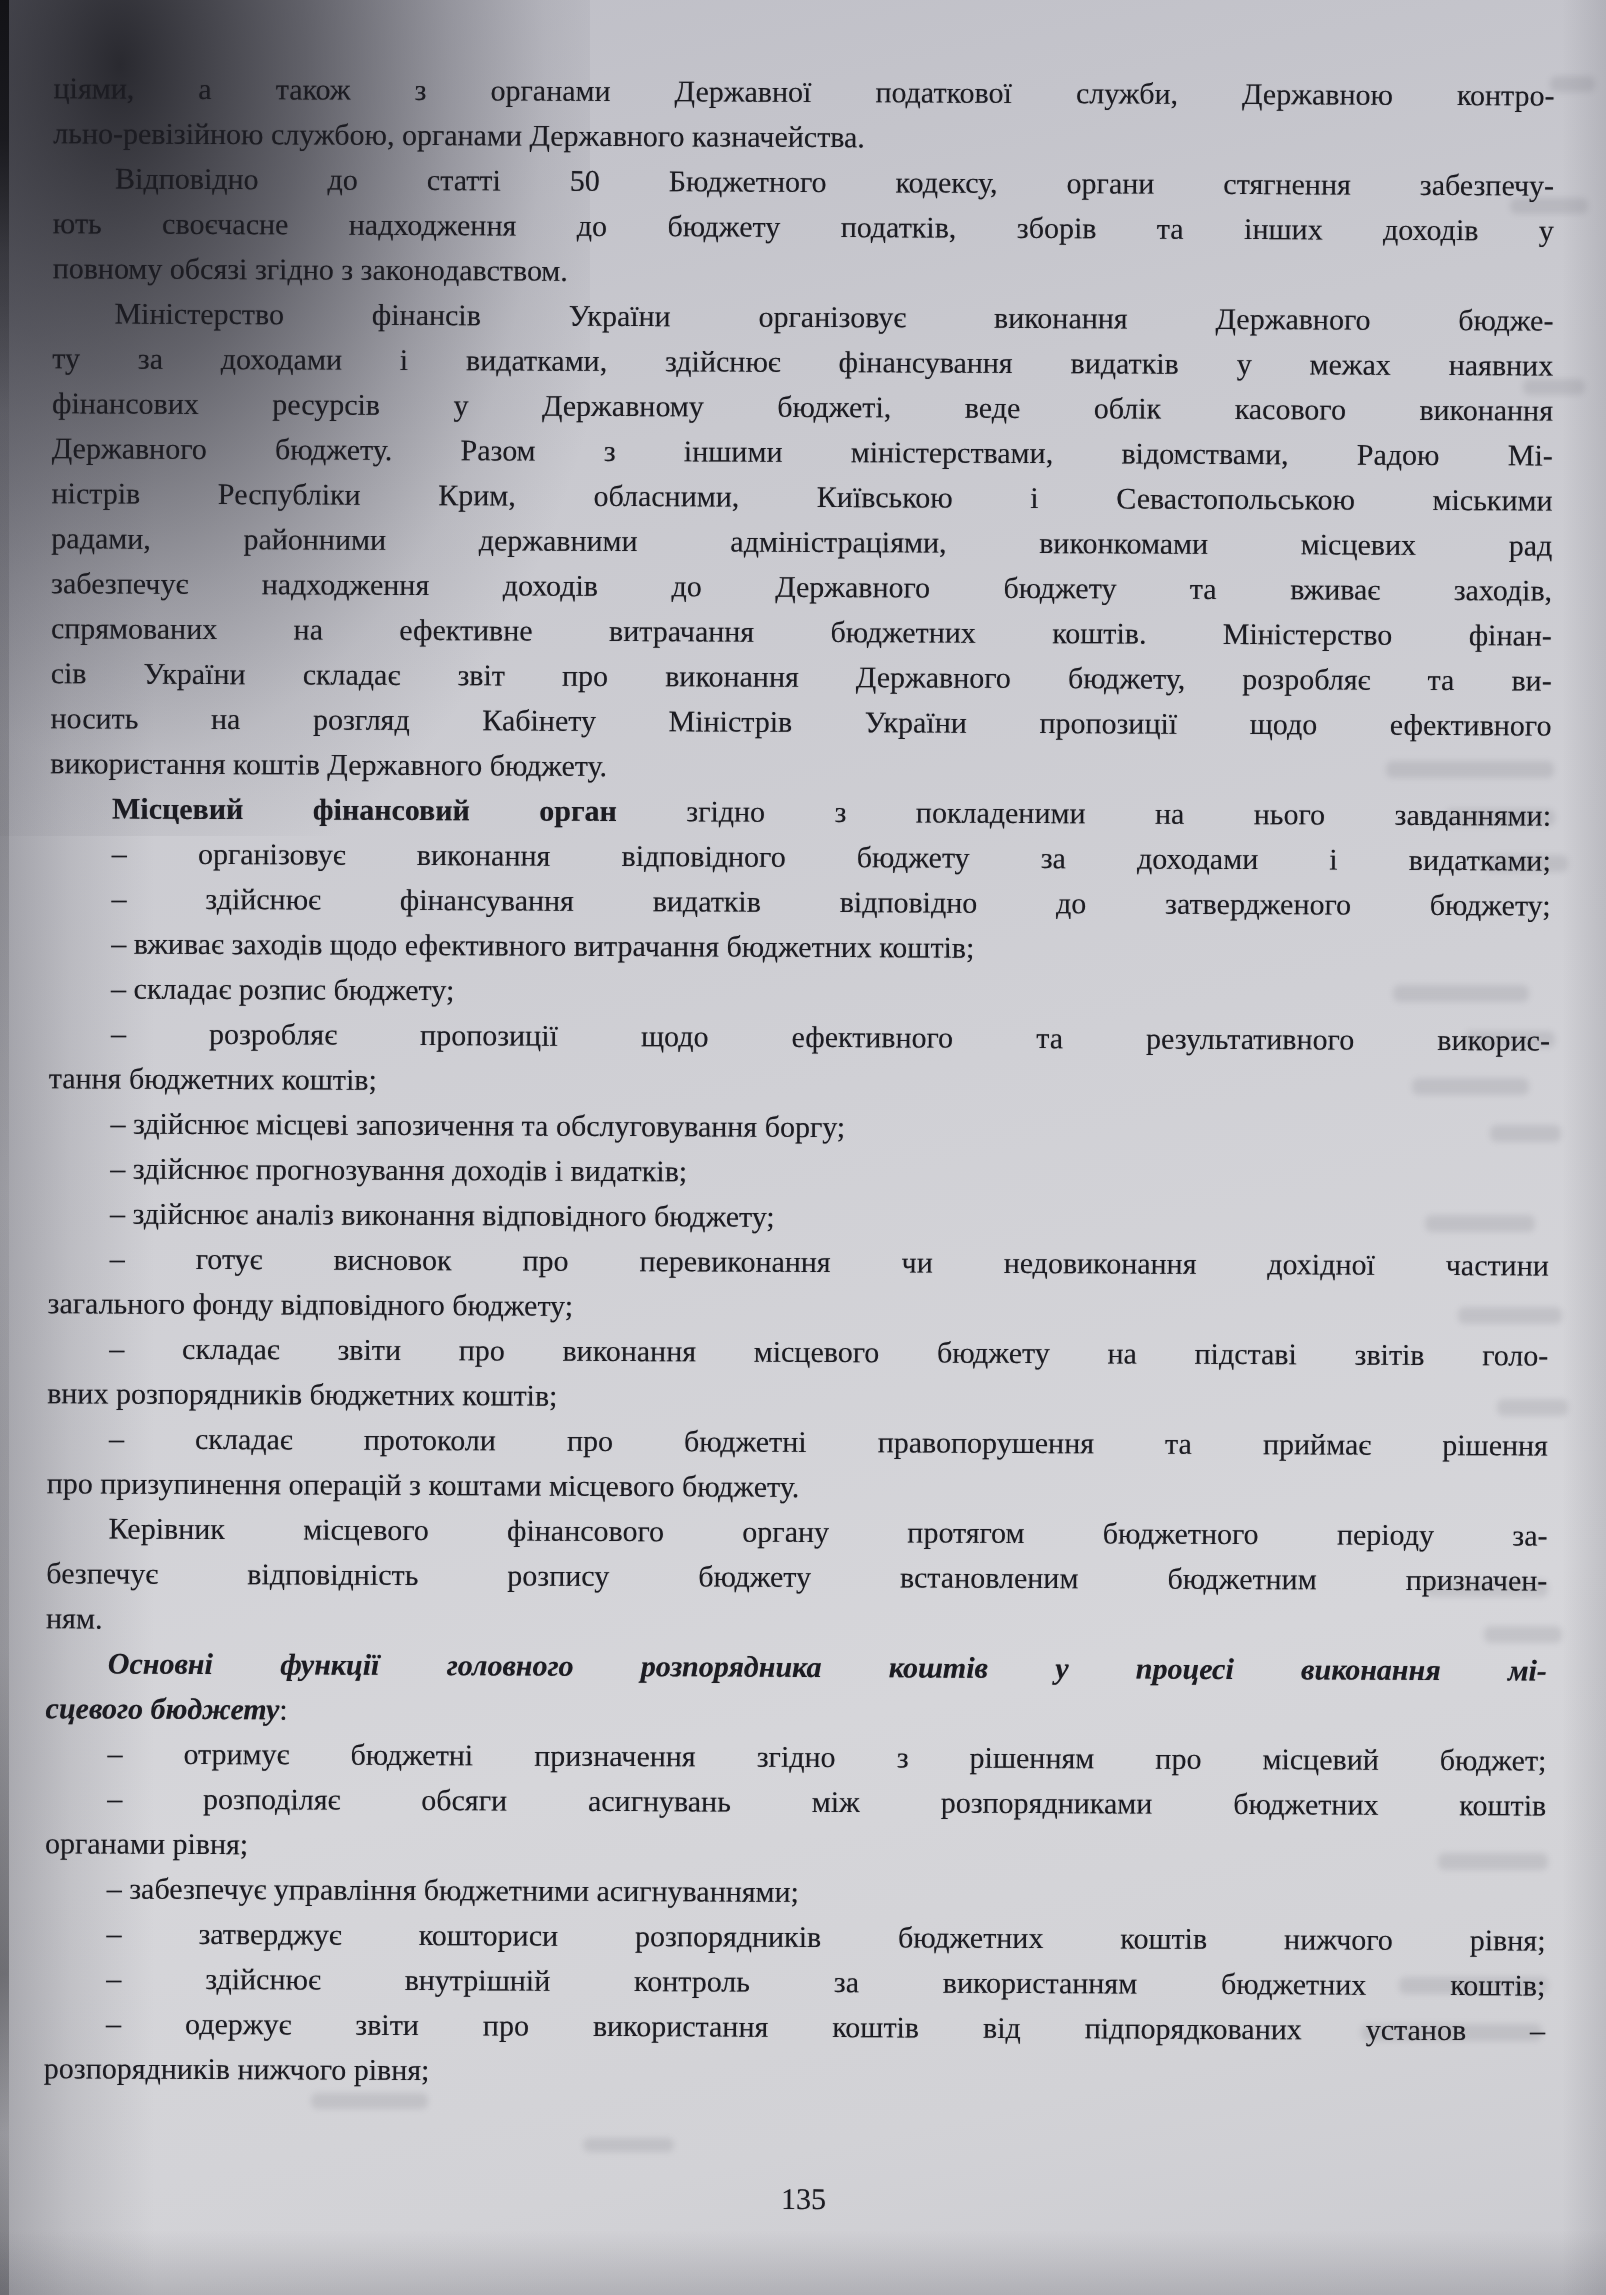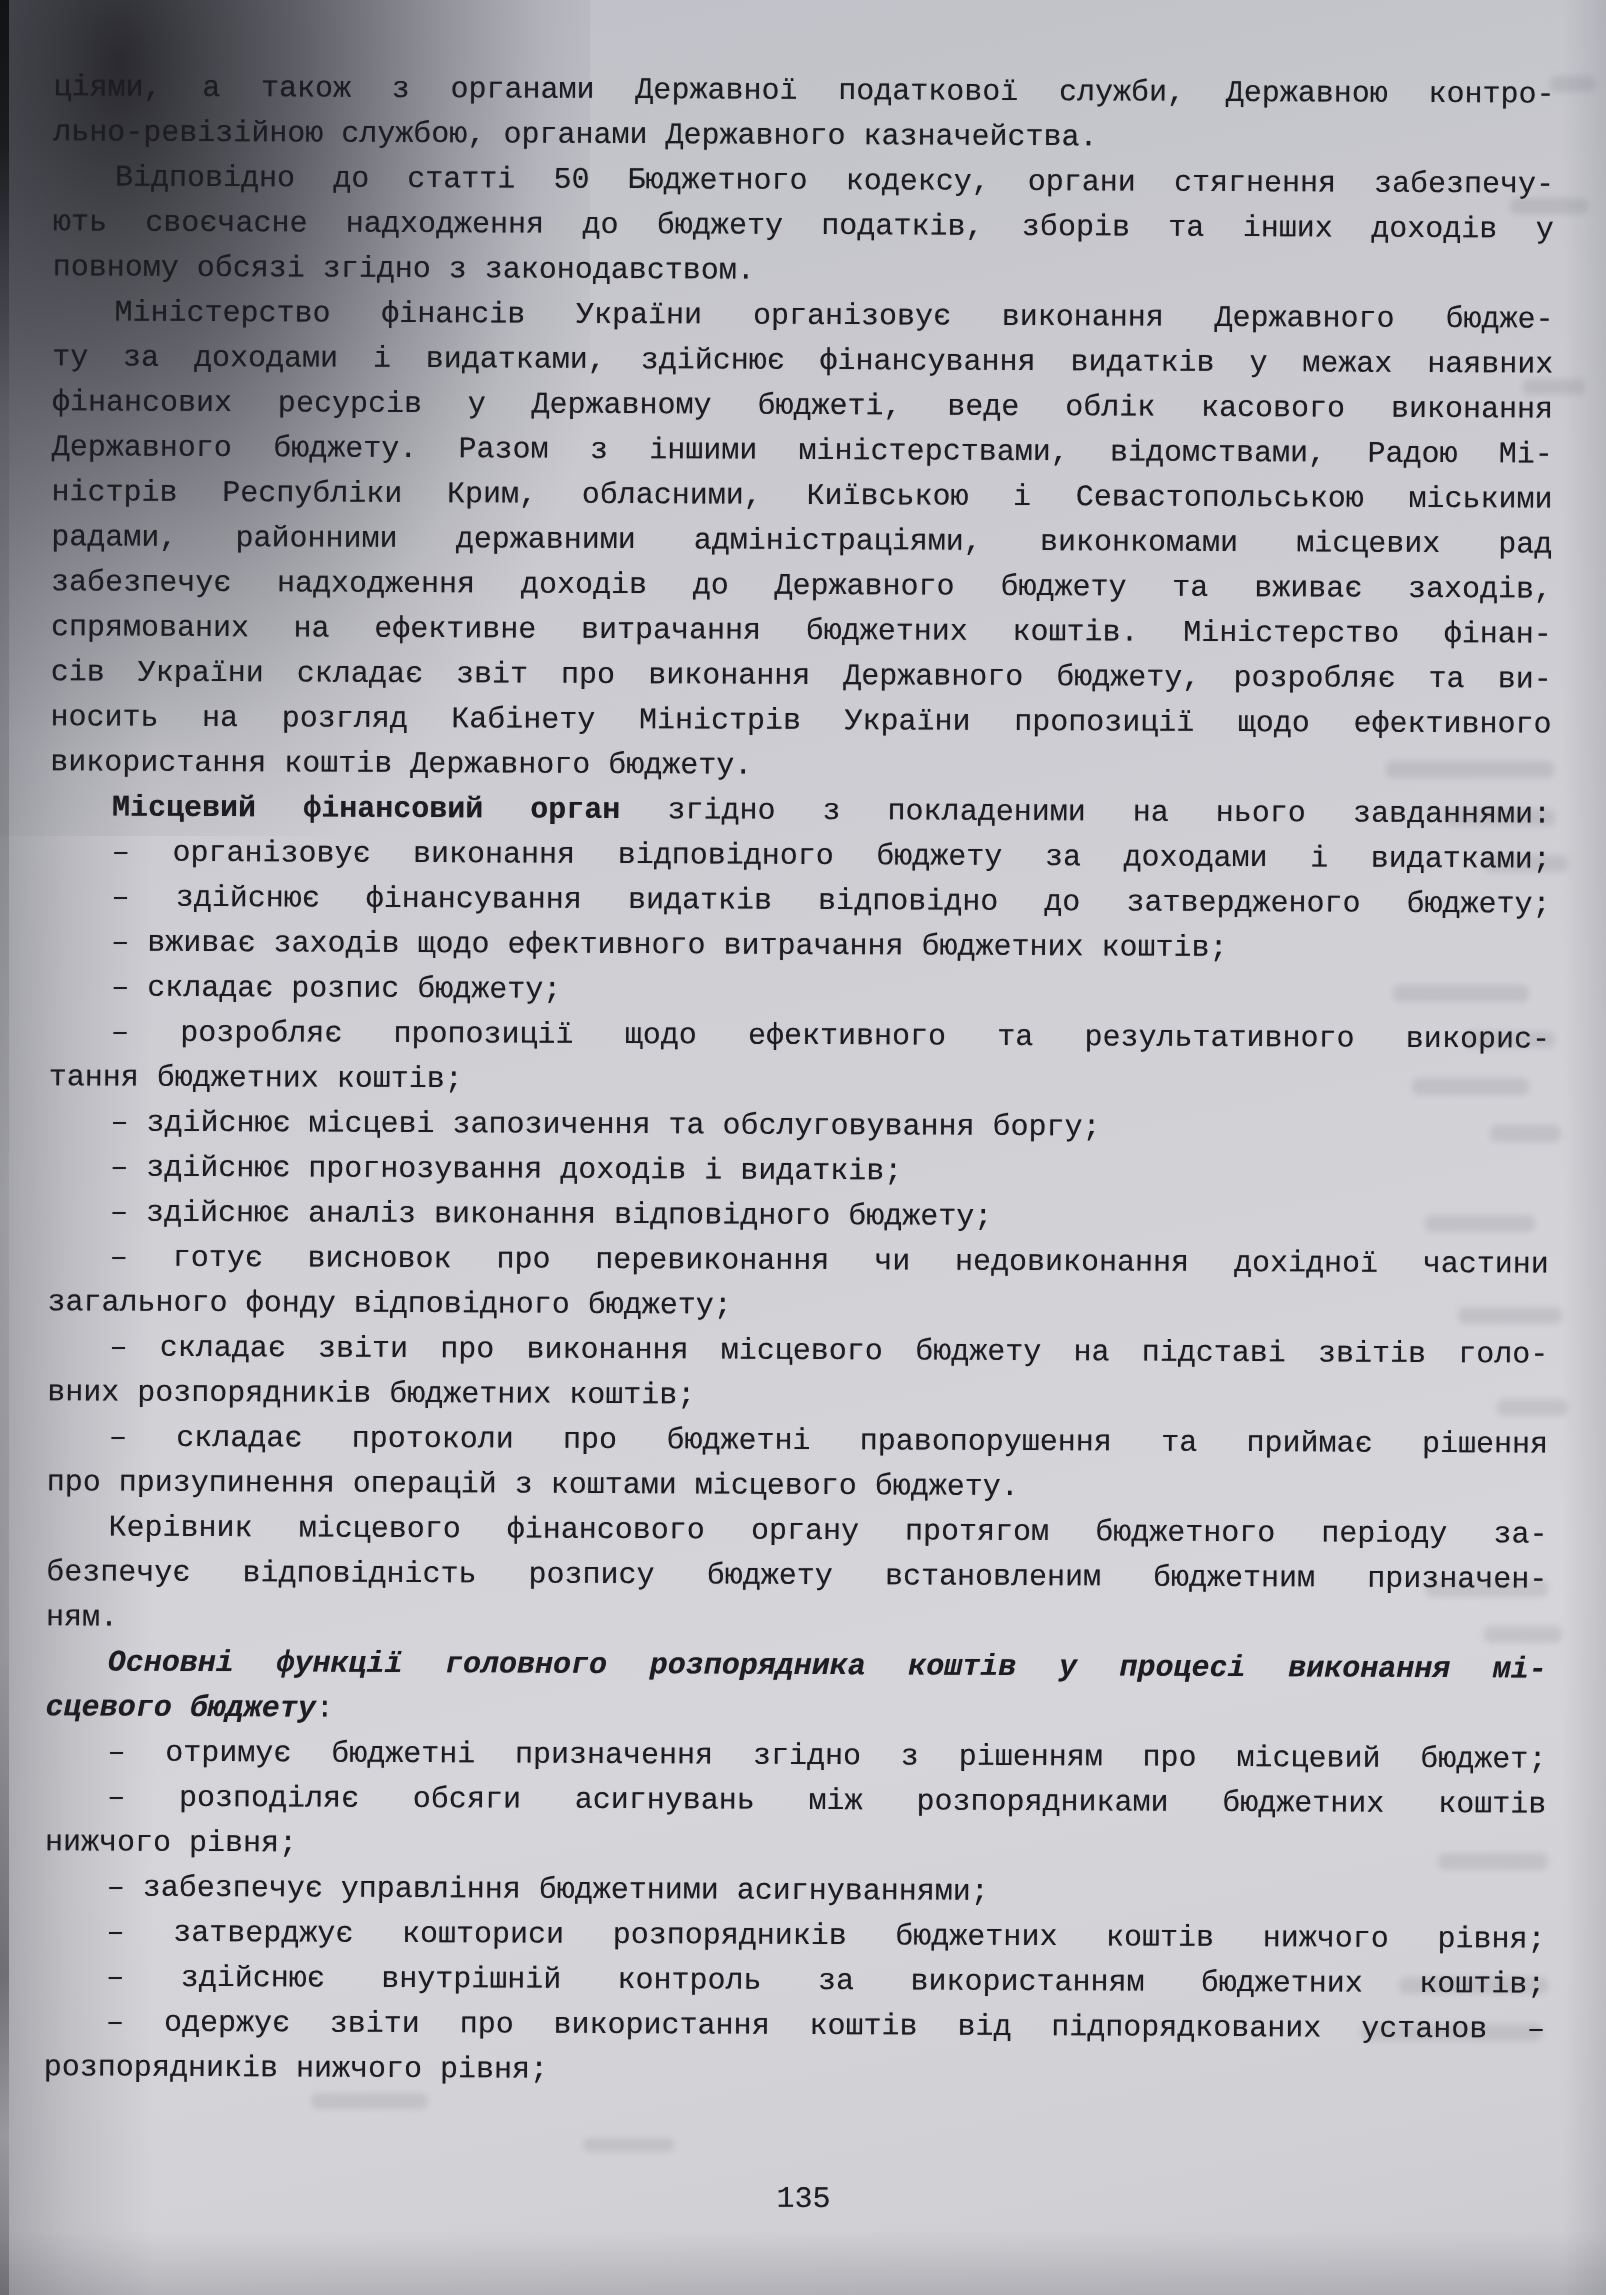--- a/index.html
+++ b/index.html
@@ -1,21 +1,21 @@
 <!DOCTYPE html>
 <html style="font-size:10.4px"><head>
 <meta charset="utf-8">
 <style>
   html,body{margin:0;padding:0;background:#8a8a90;}
   .page{
     position:relative;
     width:1607px;height:2295px;
     overflow:hidden;
     background:linear-gradient(168deg,#bebec6 0%,#c9c9cf 22%,#d0d0d5 48%,#d6d6da 72%,#d2d2d6 88%,#cbcbd0 100%);
-    font-family:Liberation Mono, monospace;
+    font-family:Liberation Serif, serif;
   }
   
   .corner-shadow{
     position:absolute;left:-220px;top:-298px;width:810px;height:1134px;
     background:radial-gradient(ellipse at 42% 32%,
       rgba(26,26,32,0.9) 0%,rgba(38,38,46,0.62) 28%,rgba(58,58,68,0.32) 50%,
       rgba(90,90,100,0.14) 64%,rgba(120,120,130,0) 78%);
     pointer-events:none;
   }
   .left-band{
@@ -132,21 +132,21 @@
         <div class="line"><span class="seg">вних розпорядників бюджетних коштів;</span></div>
         <div class="line ind fill"><span class="seg">– складає протоколи про бюджетні правопорушення та приймає рішення</span></div>
         <div class="line"><span class="seg">про призупинення операцій з коштами місцевого бюджету.</span></div>
         <div class="line ind fill"><span class="seg">Керівник місцевого фінансового органу протягом бюджетного періоду за-</span></div>
         <div class="line fill"><span class="seg">безпечує відповідність розпису бюджету встановленим бюджетним призначен-</span></div>
         <div class="line"><span class="seg">ням.</span></div>
         <div class="line ind fill"><span class="seg b i">Основні функції головного розпорядника коштів у процесі виконання мі-</span></div>
         <div class="line"><span class="seg b i">сцевого бюджету</span><span class="seg">:</span></div>
         <div class="line ind fill"><span class="seg">– отримує бюджетні призначення згідно з рішенням про місцевий бюджет;</span></div>
         <div class="line ind fill"><span class="seg">– розподіляє обсяги асигнувань між розпорядниками бюджетних коштів</span></div>
-        <div class="line"><span class="seg">нижчого рівня;</span></div>
+        <div class="line"><span class="seg">органами рівня;</span></div>
         <div class="line ind"><span class="seg">– забезпечує управління бюджетними асигнуваннями;</span></div>
         <div class="line ind fill"><span class="seg">– затверджує кошториси розпорядників бюджетних коштів нижчого рівня;</span></div>
         <div class="line ind fill"><span class="seg">– здійснює внутрішній контроль за використанням бюджетних коштів;</span></div>
         <div class="line ind fill"><span class="seg">– одержує звіти про використання коштів від підпорядкованих установ –</span></div>
         <div class="line"><span class="seg">розпорядників нижчого рівня;</span></div>
       </div>
   </div>
 
   <div class="page-num">135</div>
 </div>

